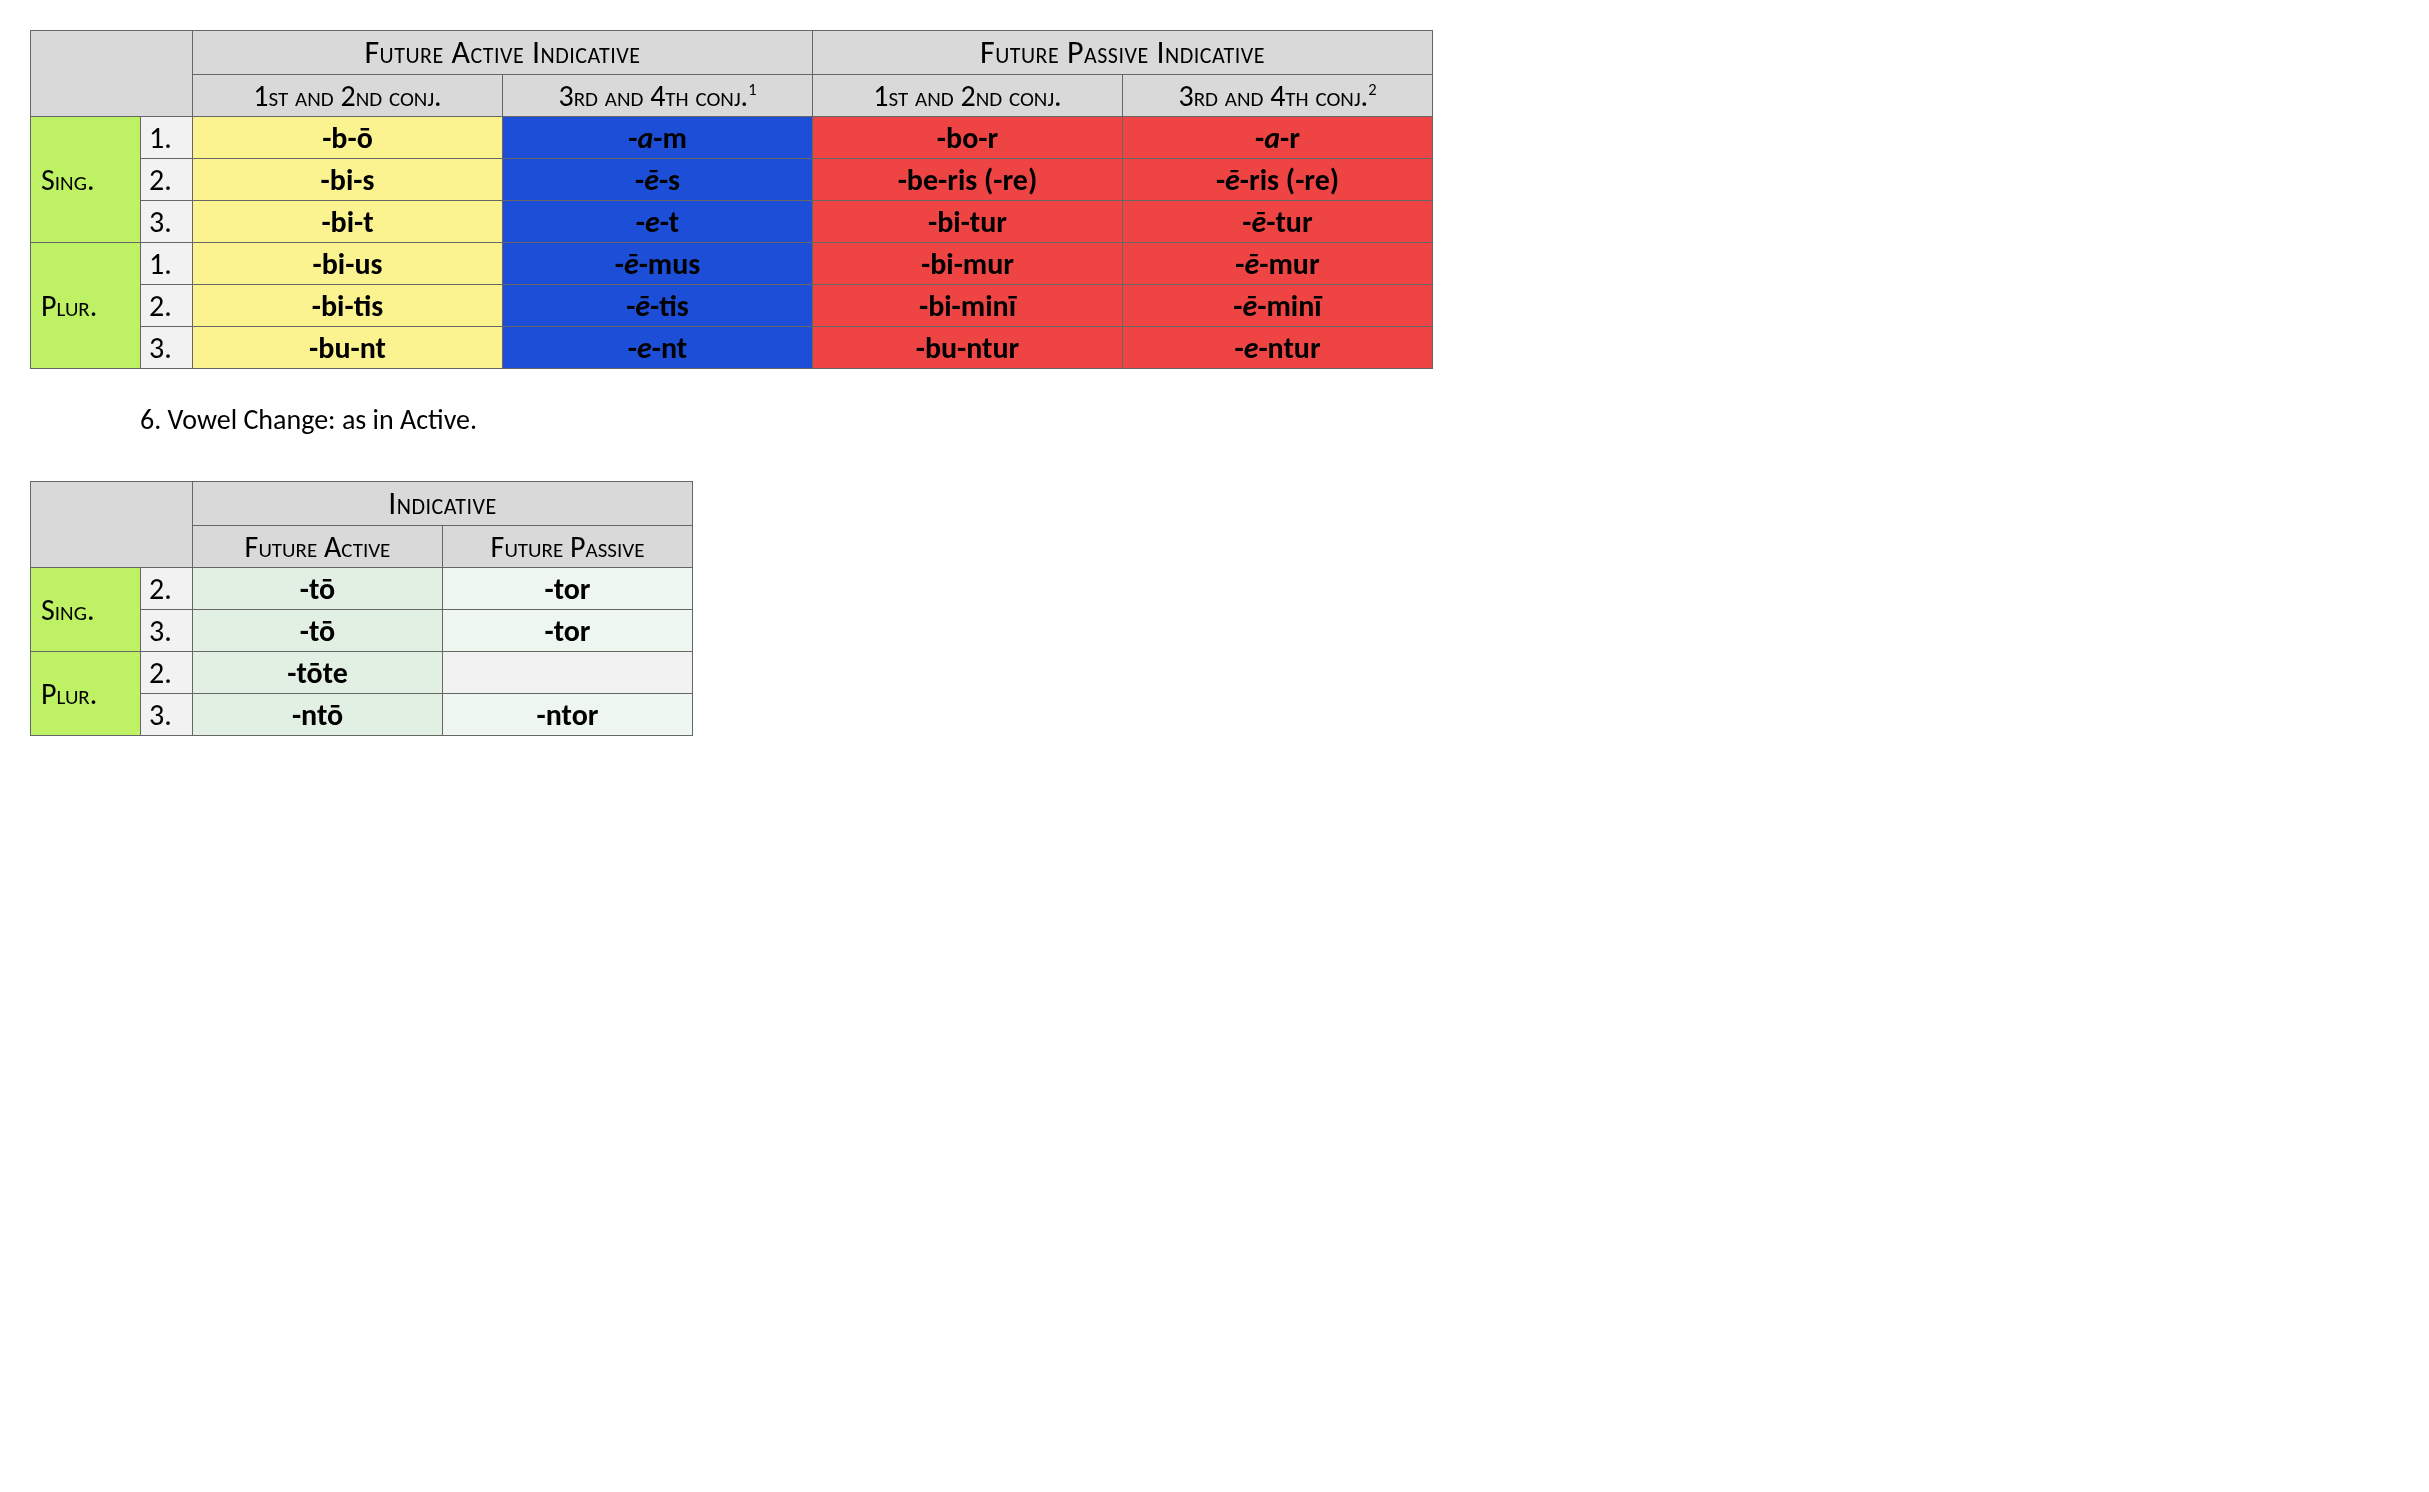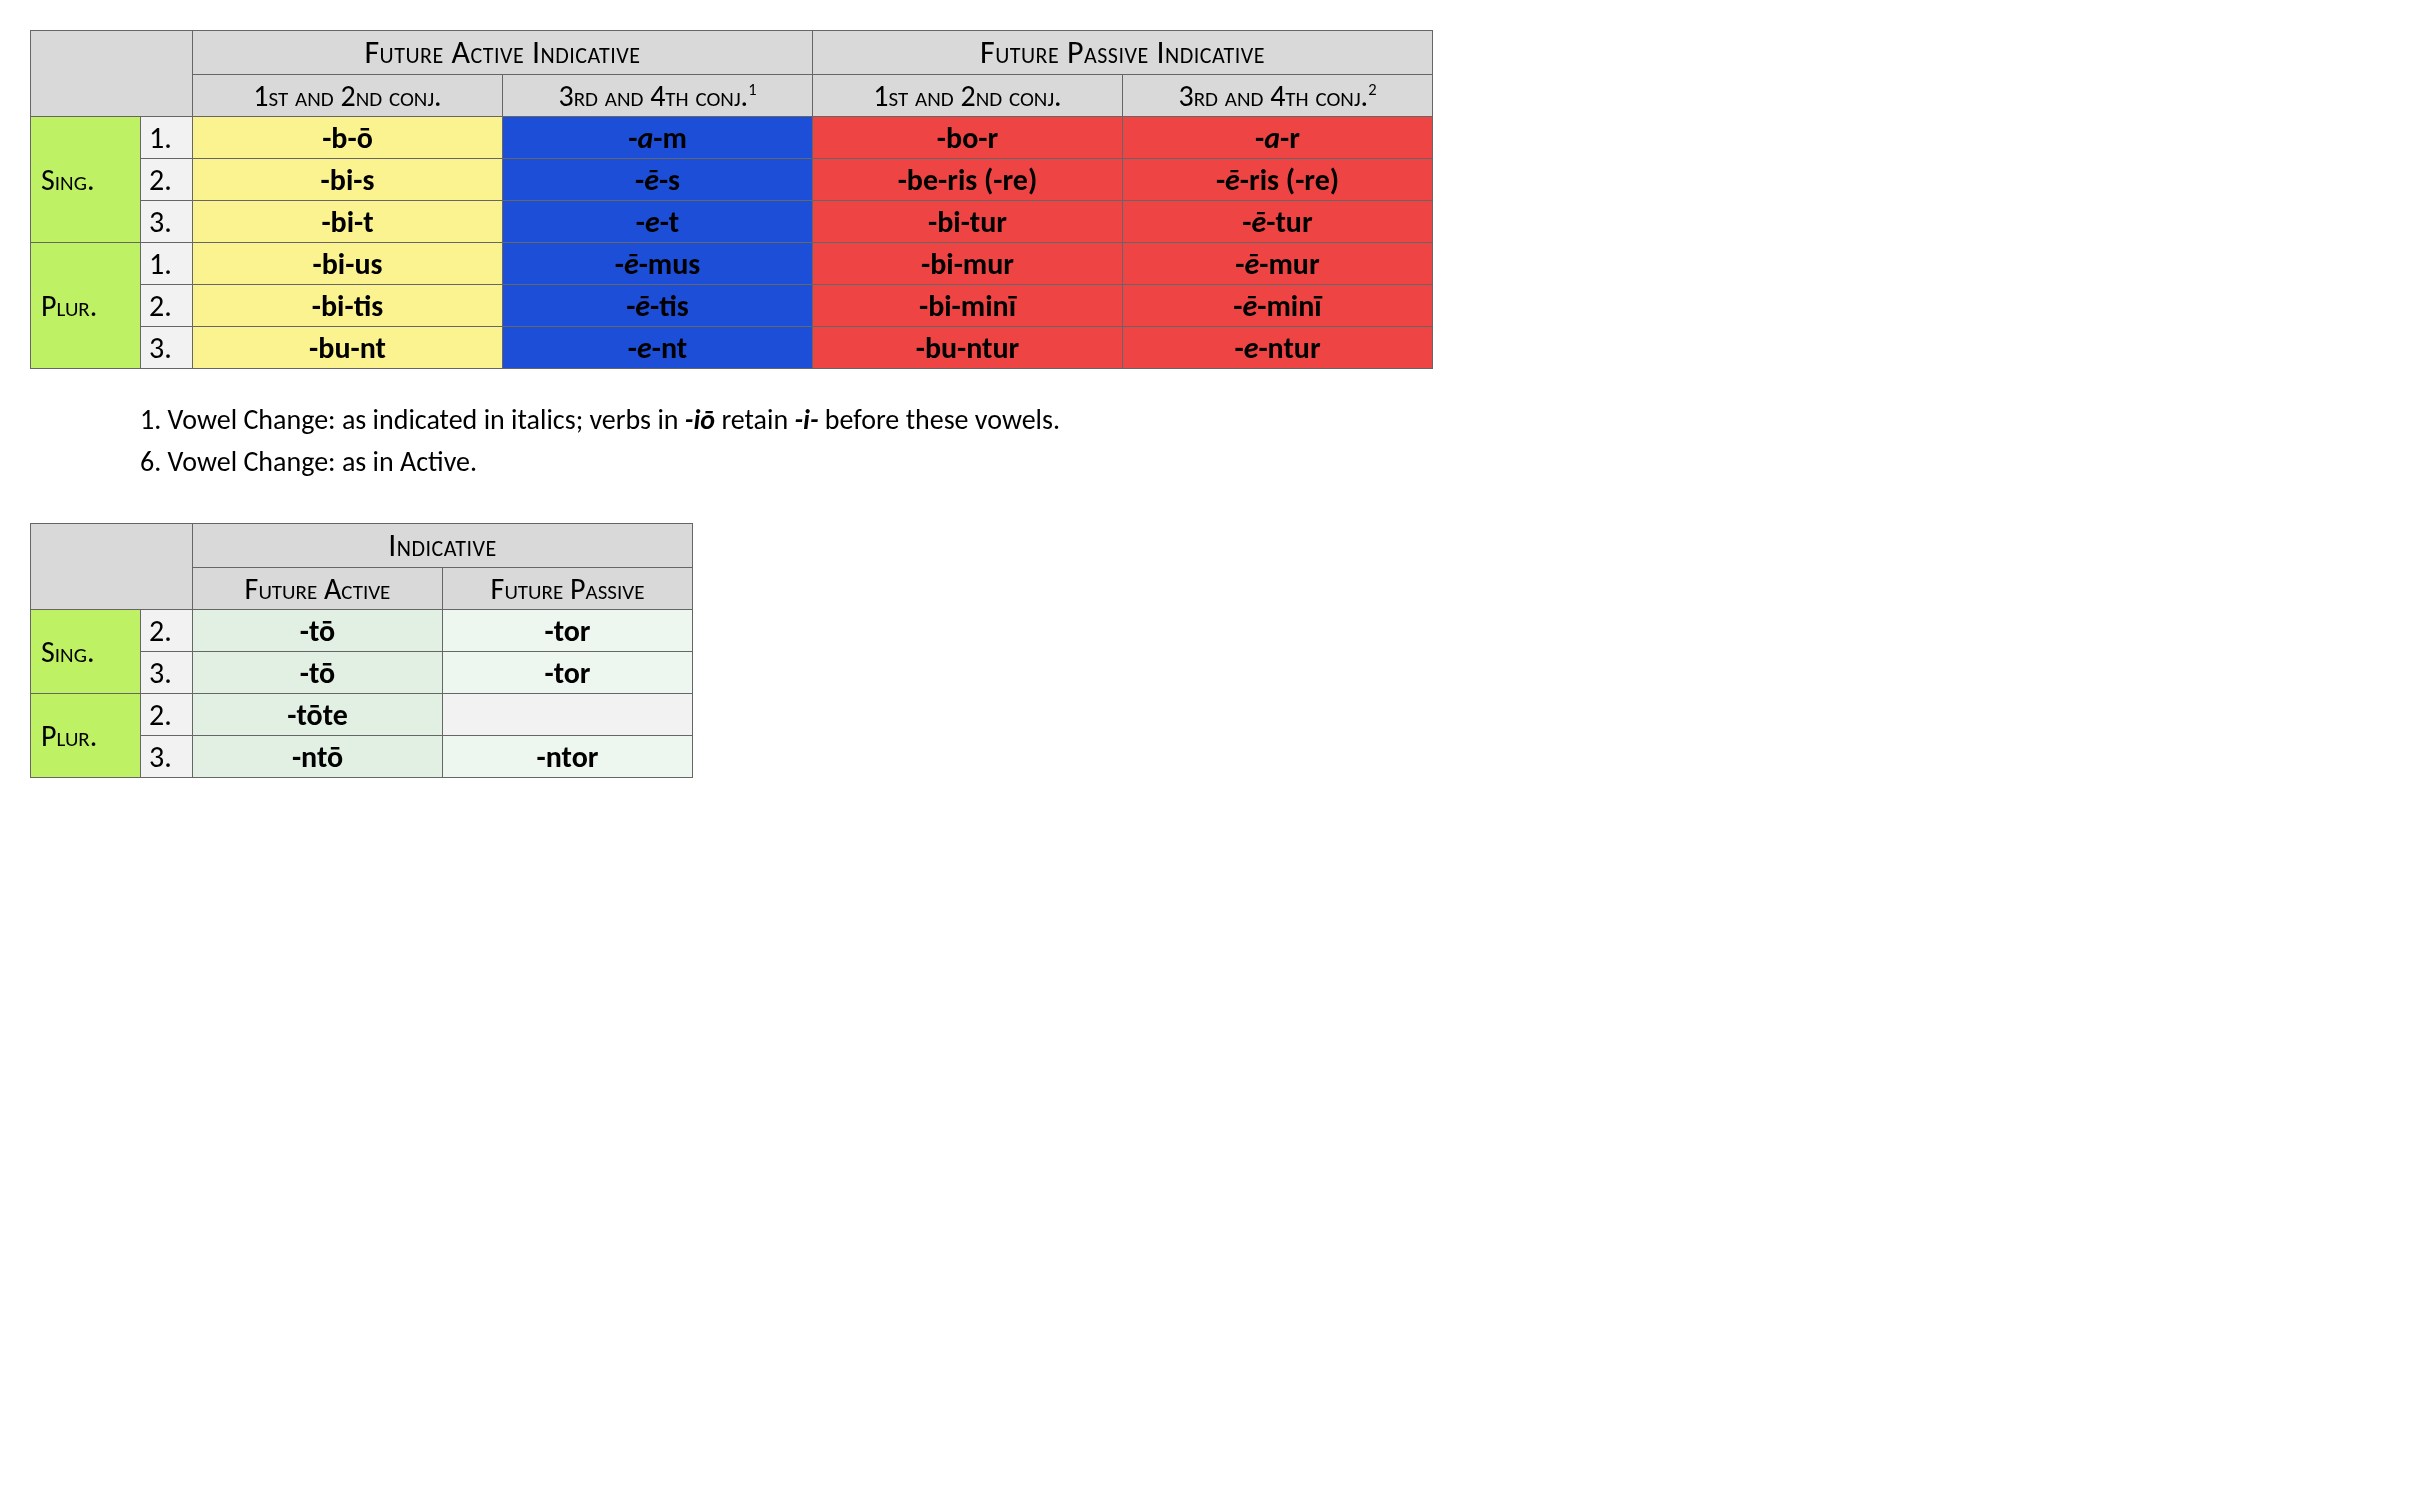--- a/index.html
+++ b/index.html
@@ -131,23 +131,20 @@
     <td class="num">3.</td>
     <td class="yA">-bu-nt</td>
     <td class="yB"><span>-</span><span class="it">e</span><span>-nt</span></td>
     <td class="yC">-bu-ntur</td>
     <td class="yC"><span>-</span><span class="it">e</span><span>-ntur</span></td>
   </tr>
 </tbody>
   </table>
 
 <div class="notes">
-  <div>
-    <span>1. Vowel Change: as indicated in italics; verbs in </span><span class="bold it">-iō</span><span> retain </span><span class="bold it">-i-</span><span> before these vowels.</span>
-  </div>
   <div>6. Vowel Change: as in Active.</div>
 </div>
 
 <table class="t2">
   <colgroup>
     <col class="col-side">
       <col class="col-num">
     <col class="col-data">
       <col class="col-data">
   </colgroup>

